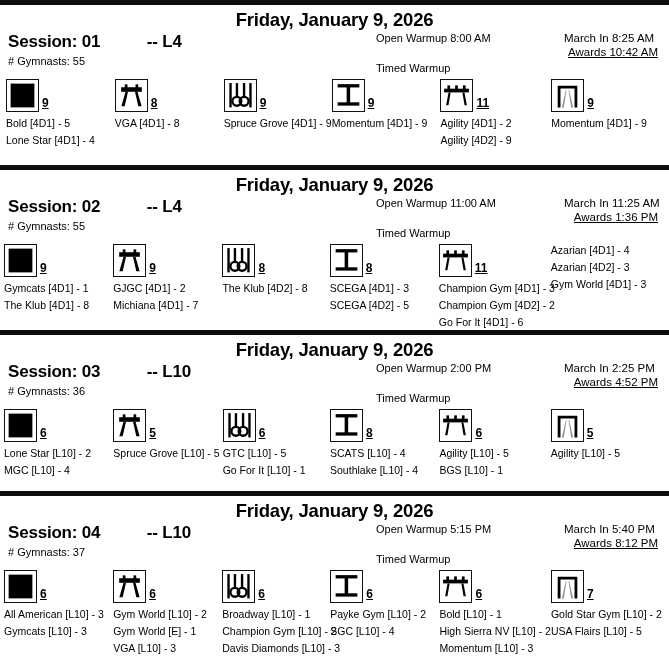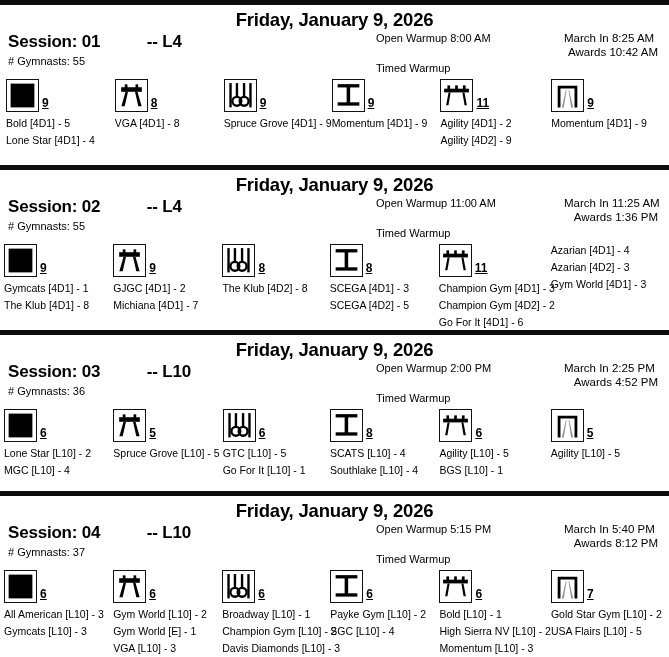--- a/index.html
+++ b/index.html
@@ -37,21 +37,21 @@
   }
   .times-mid{
     position:absolute;left:372px;top:0px;
     font-size:11px;line-height:14px;white-space:nowrap;
   }
   .times-mid .l2{padding-left:0px;margin-top:16px;}
   .times-right{
     position:absolute;left:560px;top:0px;
     font-size:11.5px;line-height:14px;white-space:nowrap;text-align:left;
   }
-  .times-right .l2{display:block;text-align:right;width:94px;}
+  .times-right .l2{display:block;text-align:right;width:94px;text-decoration:underline;}
   .times-right .l1{display:block;text-align:left;width:94px;}
 
   .events{
     position:relative;
     margin-top:9px;
     display:flex;
   }
   .event{
     position:relative;
     box-sizing:border-box;

